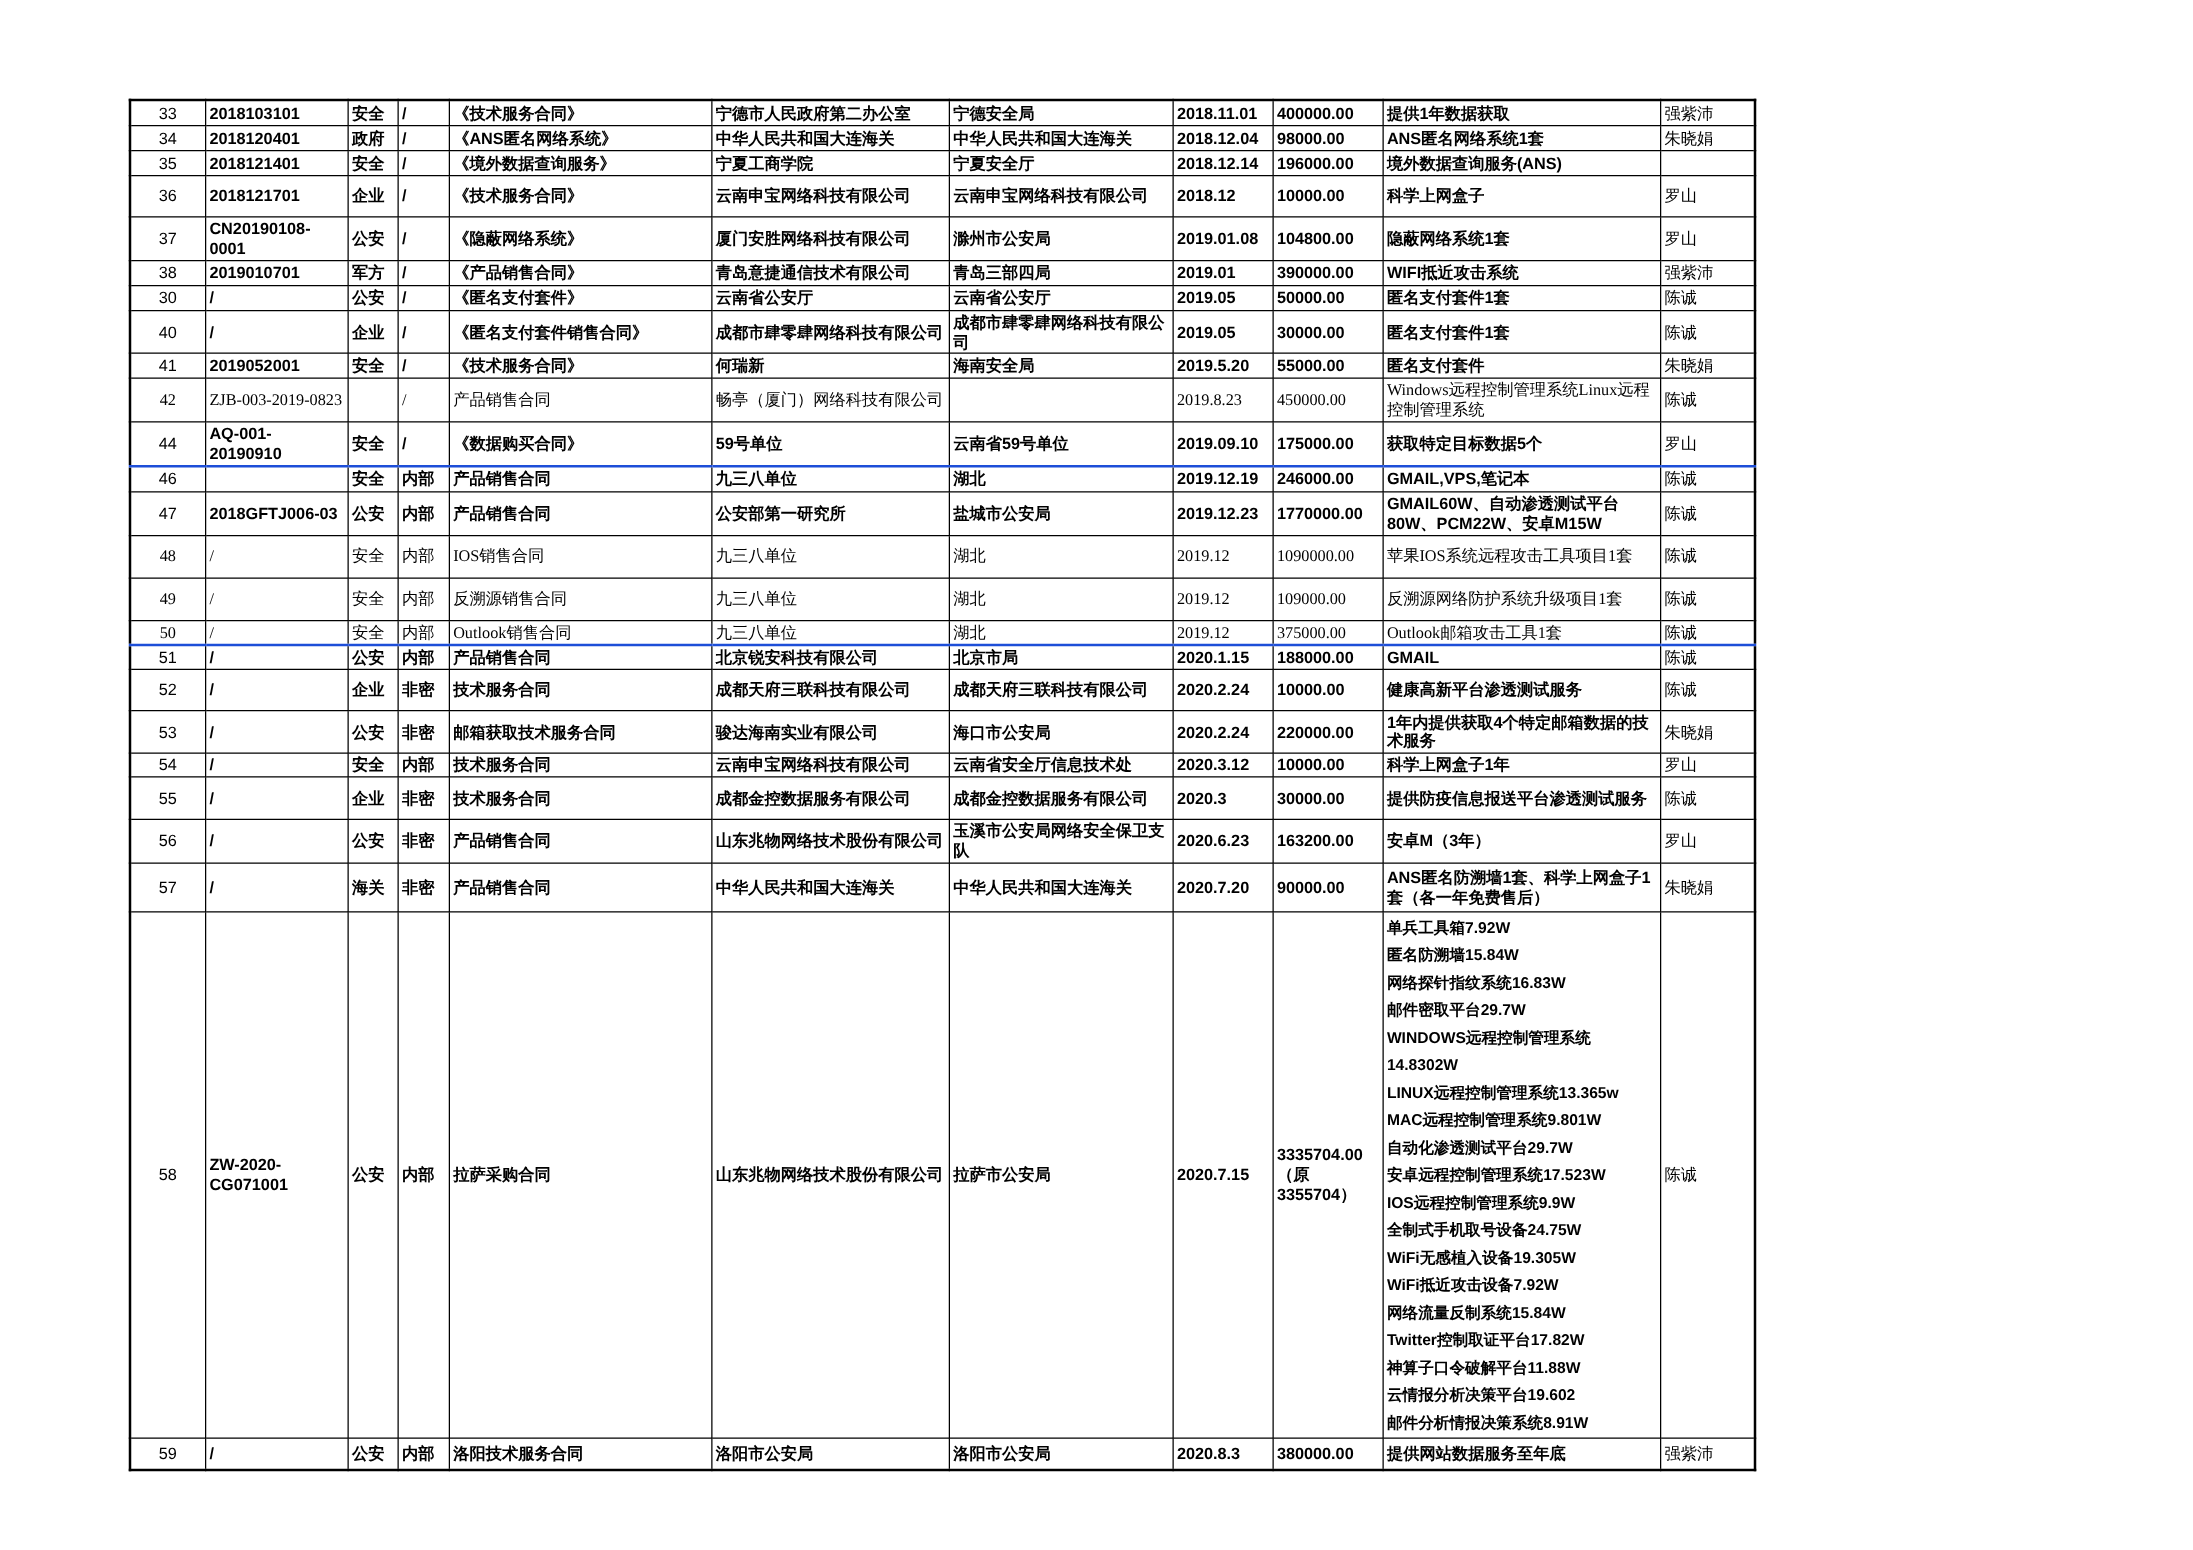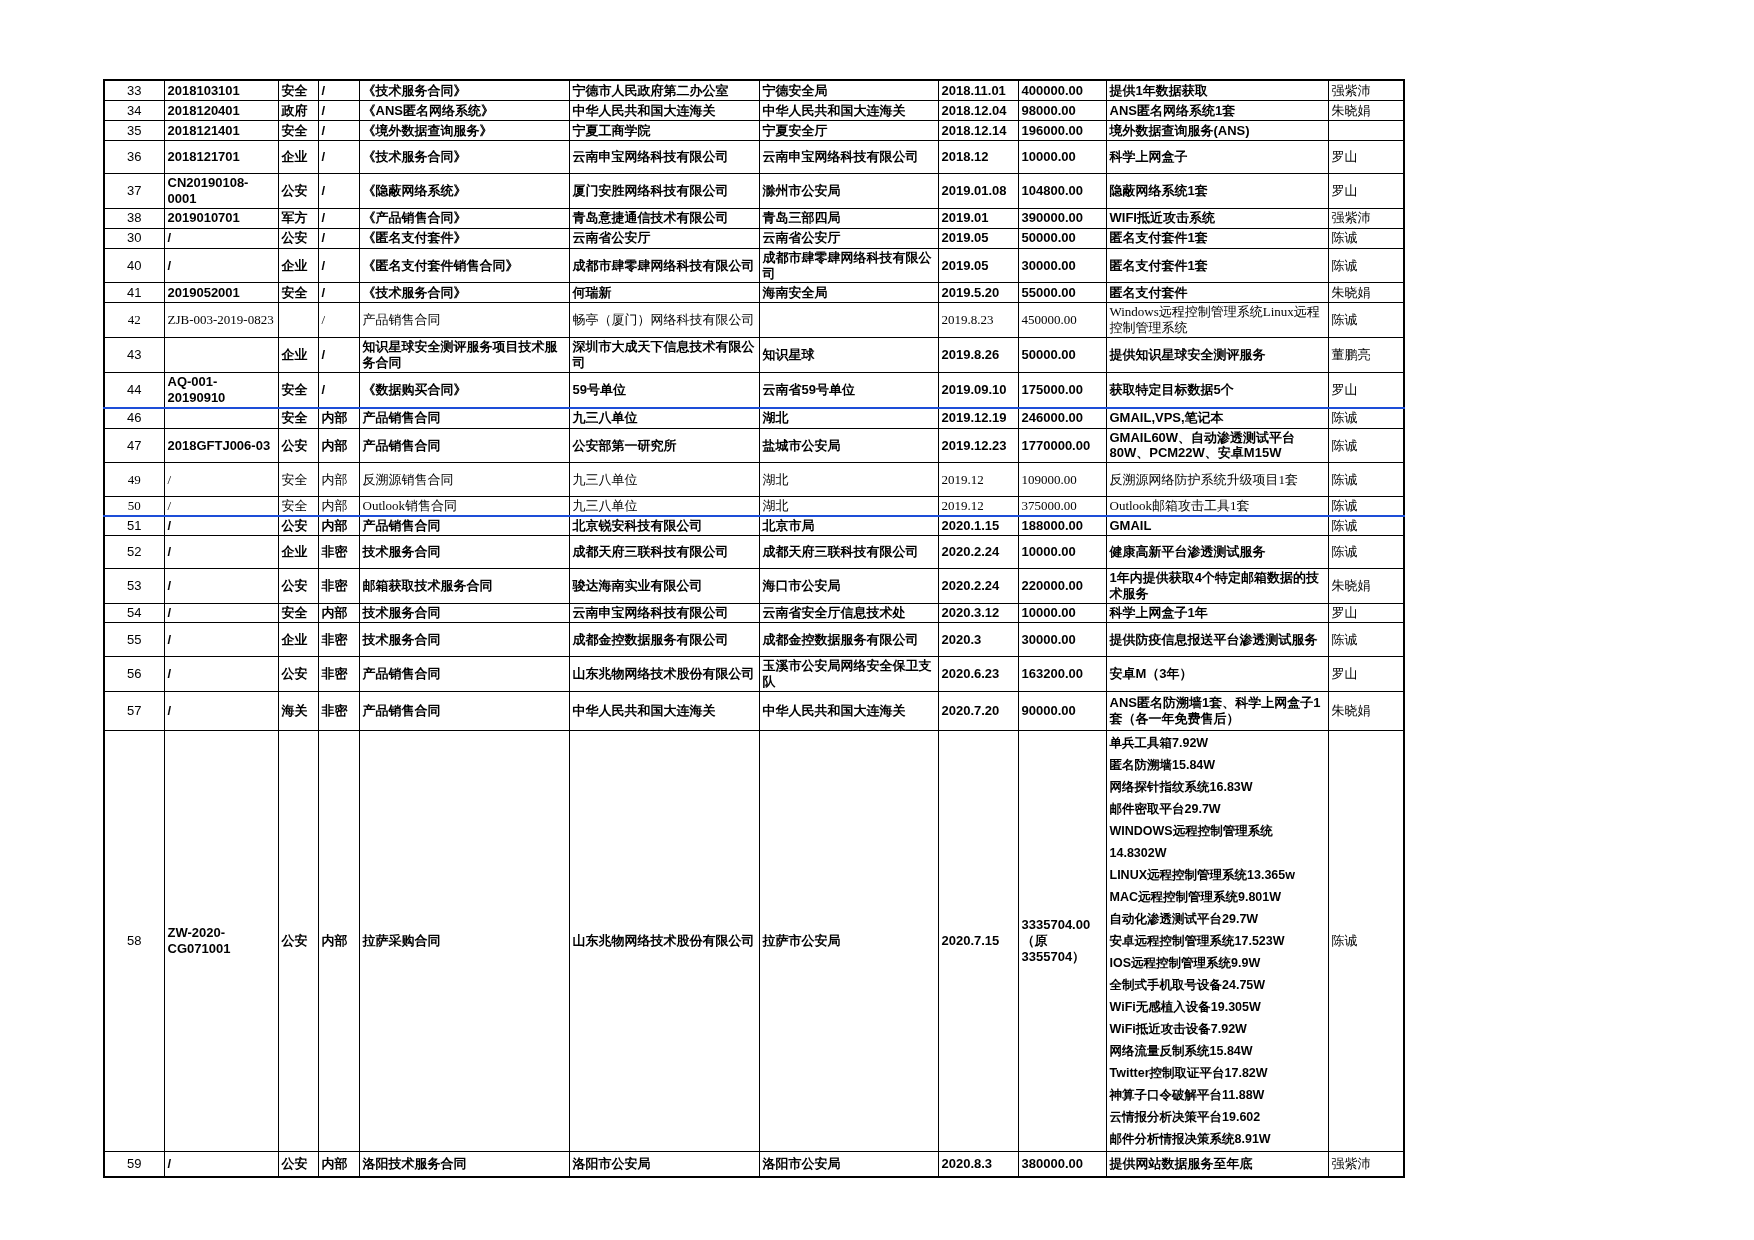--- a/index.html
+++ b/index.html
@@ -173,33 +173,20 @@
           <td class="c-secrecy" style="height: 30px;">/</td>
           <td class="c-name" style="height: 30px;">产品销售合同</td>
           <td class="c-party_a" style="height: 30px;">畅亭（厦门）网络科技有限公司</td>
           <td class="c-party_b" style="height: 30px;"></td>
           <td class="c-date" style="height: 30px;">2019.8.23</td>
           <td class="c-amount" style="height: 30px;">450000.00</td>
           <td class="c-desc" style="height: 30px;">Windows远程控制管理系统Linux远程控制管理系统</td>
           <td class="c-person" style="height: 30px;">陈诚</td>
         </tr>
         <tr>
-          <td class="c-num" style="height: 30px;">43</td>
-          <td class="c-id" style="height: 30px;"></td>
-          <td class="c-cat" style="height: 30px;">企业</td>
-          <td class="c-secrecy" style="height: 30px;">/</td>
-          <td class="c-name" style="height: 30px;">知识星球安全测评服务项目技术服务合同</td>
-          <td class="c-party_a" style="height: 30px;">深圳市大成天下信息技术有限公司</td>
-          <td class="c-party_b" style="height: 30px;">知识星球</td>
-          <td class="c-date" style="height: 30px;">2019.8.26</td>
-          <td class="c-amount" style="height: 30px;">50000.00</td>
-          <td class="c-desc" style="height: 30px;">提供知识星球安全测评服务</td>
-          <td class="c-person" style="height: 30px;">董鹏亮</td>
-        </tr>
-        <tr>
           <td class="c-num" style="height: 17px;">44</td>
           <td class="c-id" style="height: 17px;">AQ-001-20190910</td>
           <td class="c-cat" style="height: 17px;">安全</td>
           <td class="c-secrecy" style="height: 17px;">/</td>
           <td class="c-name" style="height: 17px;">《数据购买合同》</td>
           <td class="c-party_a" style="height: 17px;">59号单位</td>
           <td class="c-party_b" style="height: 17px;">云南省59号单位</td>
           <td class="c-date" style="height: 17px;">2019.09.10</td>
           <td class="c-amount" style="height: 17px;">175000.00</td>
           <td class="c-desc" style="height: 17px;">获取特定目标数据5个</td>
@@ -223,20 +210,33 @@
           <td class="c-id" style="height: 30px;">2018GFTJ006-03</td>
           <td class="c-cat" style="height: 30px;">公安</td>
           <td class="c-secrecy" style="height: 30px;">内部</td>
           <td class="c-name" style="height: 30px;">产品销售合同</td>
           <td class="c-party_a" style="height: 30px;">公安部第一研究所</td>
           <td class="c-party_b" style="height: 30px;">盐城市公安局</td>
           <td class="c-date" style="height: 30px;">2019.12.23</td>
           <td class="c-amount" style="height: 30px;">1770000.00</td>
           <td class="c-desc" style="height: 30px;">GMAIL60W、自动渗透测试平台80W、PCM22W、安卓M15W</td>
           <td class="c-person" style="height: 30px;">陈诚</td>
+        </tr>
+        <tr class="serif">
+          <td class="c-num" style="height: 31px;">48</td>
+          <td class="c-id" style="height: 31px;">/</td>
+          <td class="c-cat" style="height: 31px;">安全</td>
+          <td class="c-secrecy" style="height: 31px;">内部</td>
+          <td class="c-name" style="height: 31px;">IOS销售合同</td>
+          <td class="c-party_a" style="height: 31px;">九三八单位</td>
+          <td class="c-party_b" style="height: 31px;">湖北</td>
+          <td class="c-date" style="height: 31px;">2019.12</td>
+          <td class="c-amount" style="height: 31px;">1090000.00</td>
+          <td class="c-desc" style="height: 31px;">苹果IOS系统远程攻击工具项目1套</td>
+          <td class="c-person" style="height: 31px;">陈诚</td>
         </tr>
         <tr class="serif">
           <td class="c-num" style="height: 31px;">49</td>
           <td class="c-id" style="height: 31px;">/</td>
           <td class="c-cat" style="height: 31px;">安全</td>
           <td class="c-secrecy" style="height: 31px;">内部</td>
           <td class="c-name" style="height: 31px;">反溯源销售合同</td>
           <td class="c-party_a" style="height: 31px;">九三八单位</td>
           <td class="c-party_b" style="height: 31px;">湖北</td>
           <td class="c-date" style="height: 31px;">2019.12</td>

